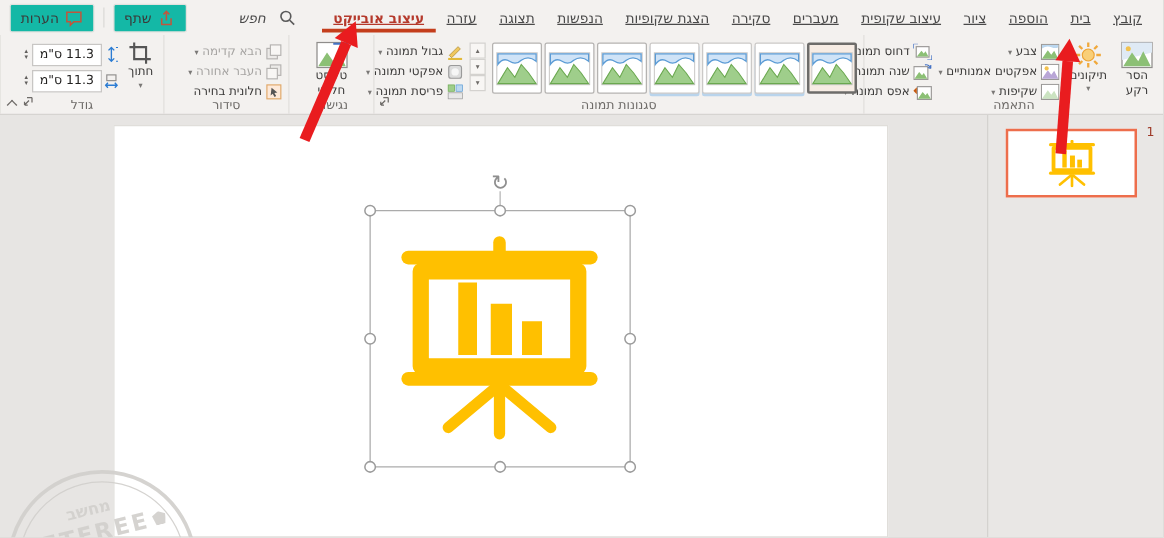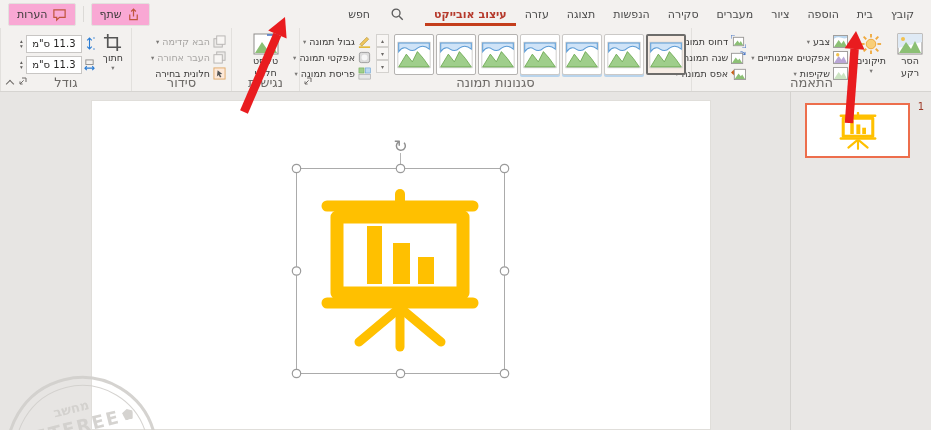--- a/index.html
+++ b/index.html
@@ -4,36 +4,36 @@
 <style>
   * { margin:0; padding:0; box-sizing:border-box; }
   html,body { background:#cfcdca; }
   body { font-family:"DejaVu Sans","Liberation Sans",sans-serif; }
   #page { position:relative; width:931px; height:430px; overflow:hidden;
           background:#e7e5e3; direction:rtl; }
 
   
   .tabbar { position:absolute; top:0; right:0; left:0; height:28px; background:#f3f1ef;
             display:flex; align-items:center; padding:0 8px; z-index:5; }
-  .tab { padding:6px 9px 5px; font-size:11px; color:#4a4a4a; white-space:nowrap; cursor:default; }
+  .tab { padding:6px 9px 5px; font-size:11px; color:#4a4a4a; white-space:nowrap; cursor:default;text-decoration:underline; }
   .tab.active { color:#b5392b; font-weight:bold; border-bottom:3px solid #c43e1c; padding-bottom:2px; }
-  .searchbox { display:flex; align-items:center; gap:20px; margin-right:20px;
-               color:#4a4a4a; font-size:11px; }
+  .searchbox { display:flex; align-items:center; gap:10px; margin-right:20px;
+               color:#4a4a4a; font-size:11px;font-style:italic; }
   .quick { margin-right:auto; display:flex; align-items:center; gap:7px; }
-  .qbtn { display:flex; align-items:center; gap:4px; background:#f9a8d4; border:1px solid #e3e1de;
+  .qbtn { display:flex; align-items:center; gap:4px; background:#14b8a6; border:1px solid #e3e1de;
           border-radius:2px; padding:3px 8px; font-size:11px; color:#3b3a39; }
   .vsep { width:1px; height:16px; background:#dcdad7; }
 
   
   .ribbon { position:absolute; top:28px; right:0; left:0; height:64px; background:#f3f1ef;
             border-bottom:1px solid #d6d4d1; display:flex; z-index:4; }
   .group { position:relative; border-left:1px solid #e2e0dd; padding:3px 5px 14px;
            display:flex; align-items:flex-start; gap:5px; }
   .group-label { position:absolute; bottom:1px; left:0; right:0; text-align:center;
-                 font-size:13px; color:#6e6b68; }
+                 font-size:10px; color:#6e6b68; }
   .launcher { position:absolute; bottom:2px; left:4px; }
   .bigbtn { display:flex; flex-direction:column; align-items:center; gap:1px;
             font-size:9.5px; line-height:1.15; color:#3b3a39; padding:2px 3px; text-align:center; }
   .mini-col { display:flex; flex-direction:column; gap:3px; padding-top:4px; }
   .minibtn { display:flex; align-items:center; gap:3px; font-size:9.5px; color:#3b3a39;
              height:13px; white-space:nowrap; }
   .minibtn.disabled { color:#a6a4a2; }
   .caret { font-size:6.5px; color:#7a7876; }
 
   
@@ -97,22 +97,24 @@
 <body>
 
 <div id="page">
 
   <div class="tabbar">
     <div style="display:flex;align-items:center;">
         <div class="tab">קובץ</div>
         <div class="tab">בית</div>
         <div class="tab">הוספה</div>
         <div class="tab">ציור</div>
+        <div class="tab">עיצוב שקופית</div>
         <div class="tab">מעברים</div>
         <div class="tab">סקירה</div>
+        <div class="tab">הצגת שקופיות</div>
         <div class="tab">הנפשות</div>
         <div class="tab">תצוגה</div>
         <div class="tab">עזרה</div>
         <div class="tab active">עיצוב אובייקט</div>
       </div>
     <div class="searchbox">
       <svg class="ic16" viewBox="0 0 16 16">
         <circle cx="6.5" cy="6.5" r="4.2" fill="none" stroke="#5a5a5a" stroke-width="1.4"></circle>
         <line x1="9.8" y1="9.8" x2="13.6" y2="13.6" stroke="#5a5a5a" stroke-width="1.4"></line>
       </svg>

